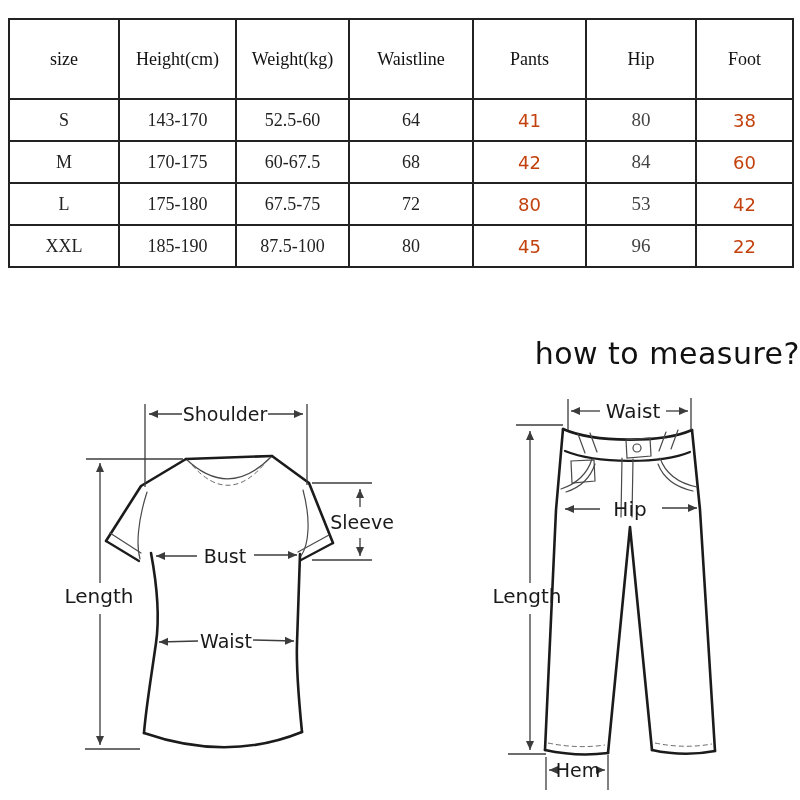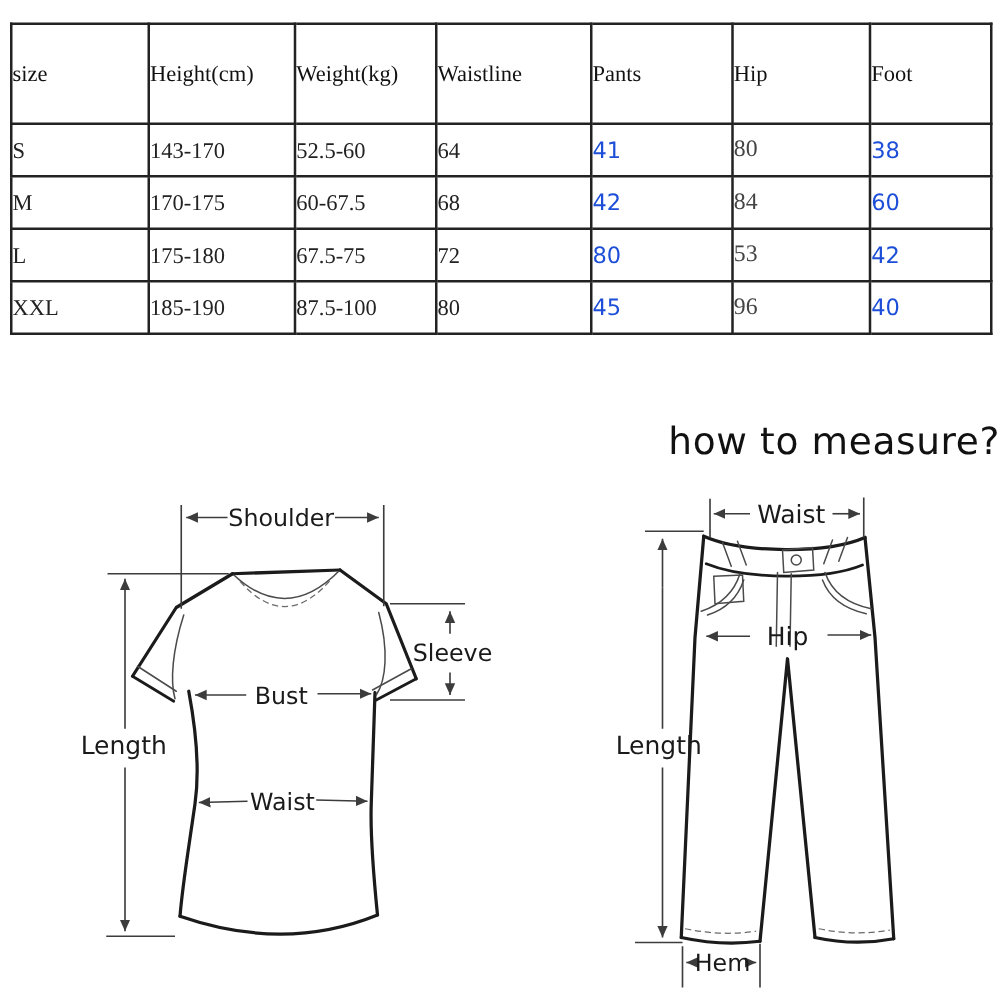--- a/index.html
+++ b/index.html
@@ -4,26 +4,26 @@
 <style>
   html,body{margin:0;padding:0;width:800px;height:800px;background:#ffffff;overflow:hidden;}
   body{font-family:"Liberation Serif", serif;color:#222;}
 
   
   .size-table{
     position:absolute;left:8px;top:18px;width:784px;
     border-collapse:collapse;table-layout:fixed;
   }
   .size-table th,.size-table td{
-    border:2px solid #222;text-align:left;vertical-align:middle;
+    border:2px solid #222;text-align:center;vertical-align:middle;
     padding:0;font-weight:normal;
   }
   .size-table th{height:78px;font-size:18px;color:#111;}
   .size-table td{height:40px;font-size:18px;color:#222;}
-  td.c-pants,td.c-foot{font-family:"DejaVu Sans",sans-serif;font-size:18px;color:#1d4ed8;}
+  td.c-pants,td.c-foot{font-family:"DejaVu Sans",sans-serif;font-size:18px;color:#c2410c;}
   td.c-hip{font-family:"Liberation Serif",serif;font-size:19px;color:#444;}
 
   
   .measure-title{
     position:absolute;left:0;top:336px;width:800px;text-align:right;
     font-family:"DejaVu Sans",sans-serif;font-size:30px;color:#111;
     letter-spacing:0.5px;
   }
 
   
@@ -90,21 +90,21 @@
       <td class="c-hip">53</td>
       <td class="c-foot">42</td>
     </tr>
     <tr>
       <td>XXL</td>
       <td>185-190</td>
       <td>87.5-100</td>
       <td>80</td>
       <td class="c-pants">45</td>
       <td class="c-hip">96</td>
-      <td class="c-foot">40</td>
+      <td class="c-foot">22</td>
     </tr>
   </tbody>
 </table>
 
 <div class="measure-title">how to measure?</div>
 
 <svg id="shirt-svg" class="diagram" width="370" height="400" viewBox="40 390 370 400" xmlns="http://www.w3.org/2000/svg">
   <defs>
     <marker id="arrA" viewBox="0 0 10 10" refX="9" refY="5" markerWidth="8" markerHeight="8" orient="auto">
       <path d="M0,1 L9,5 L0,9 Z" fill="#3c3c3c"></path>

